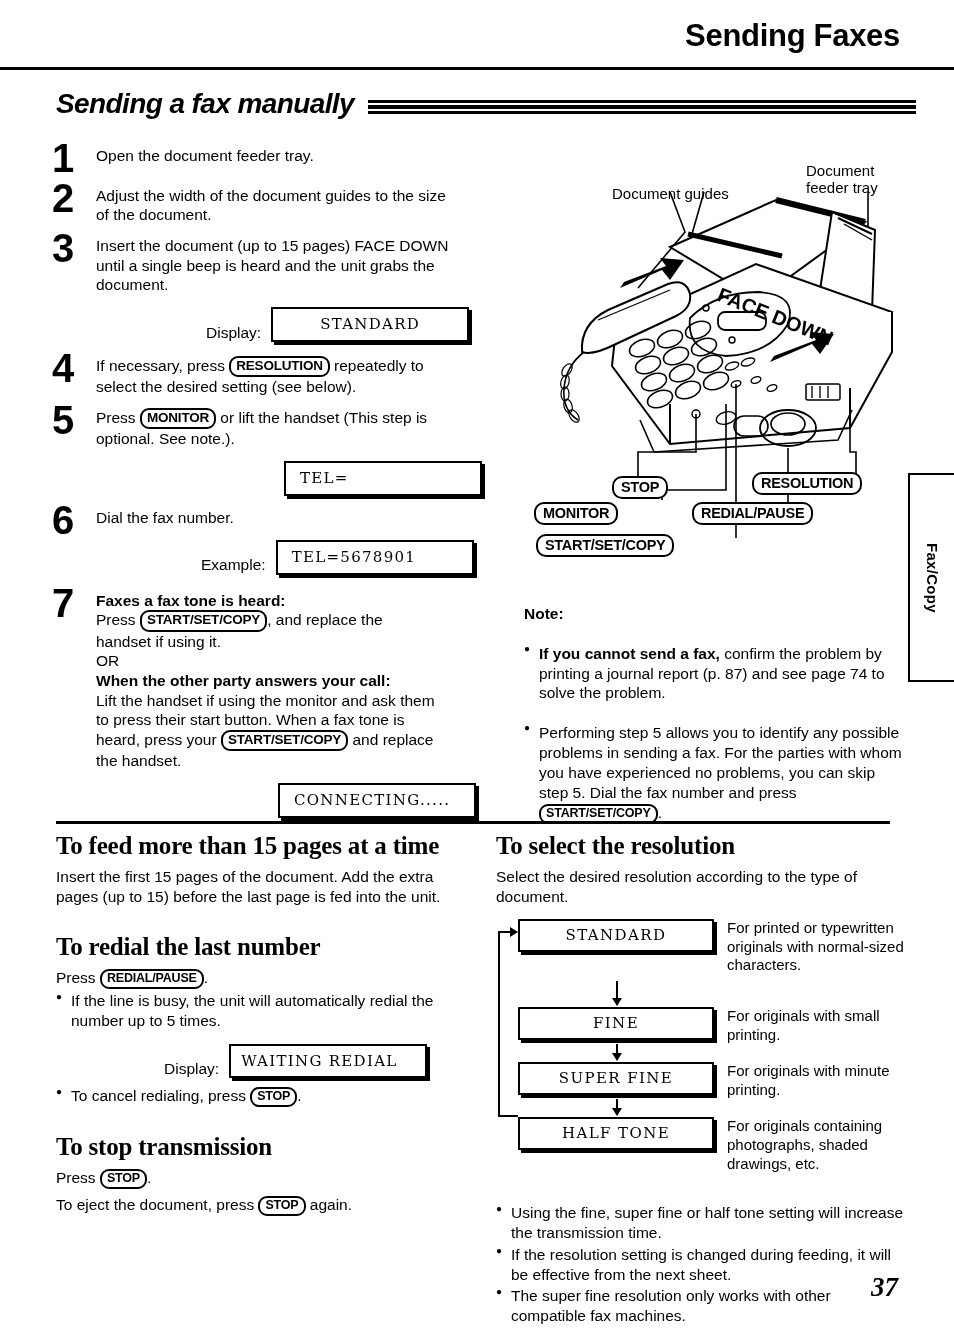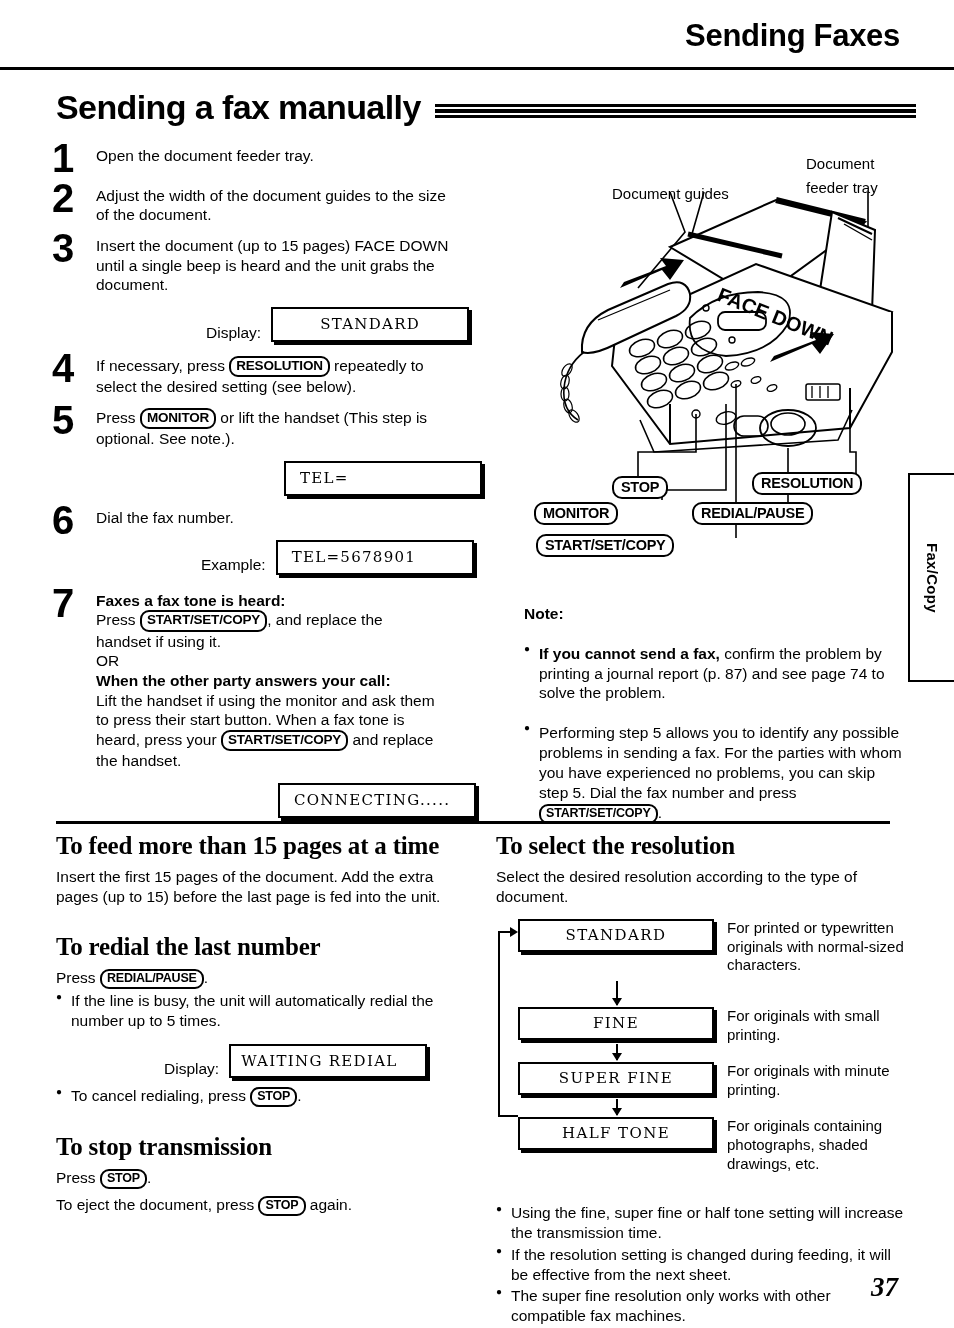--- a/index.html
+++ b/index.html
@@ -43,24 +43,25 @@
   
   .section-title-wrap {
     position: absolute;
     top: 88px;
     left: 56px;
     width: 860px;
     display: flex;
     align-items: center;
   }
   .section-title {
-    font-size: 34px;
+    font-size: 28px;
     font-weight: bold;
     letter-spacing: -0.6px;
     white-space: nowrap;
+    font-style: italic;
   }
   .title-rule {
     flex: 1;
     margin-left: 14px;
     margin-top: 6px;
   }
   .title-rule .l1 { height: 3px; background: #000; }
   .title-rule .l2 { height: 2px; background: #fff; }
   .title-rule .l3 { height: 4px; background: #000; }
   .title-rule .l4 { height: 2px; background: #fff; }
@@ -438,21 +439,21 @@
         <div class="display-row" style="padding-left:182px;">
           <span class="lcd" style="width:198px;text-align:left;padding-left:14px;">CONNECTING.....</span>
         </div>
       </div>
     </div>
   </div>
 
   <div class="illus">
 
     <div class="callout" style="left:92px; top:16px;margin-top:17px;">Document guides</div>
-    <div class="callout" style="left:286px; top:3px;">Document</div>
+    <div class="callout" style="left:286px; top:10px;">Document</div>
     <div class="callout" style="left:286px; top:27px;">feeder tray</div>
 
     <svg width="420" height="420" viewBox="0 0 420 420" style="position:absolute;left:0;top:0;">
       <g fill="none" stroke="#000" stroke-width="1.6">
 
         <path d="M150,40 L165,80 L118,136"></path>
         <path d="M184,40 L172,82 L272,150"></path>
         <path d="M348,40 L348,128 L318,128"></path>
 
         <path d="M150,95 L256,48 L345,70 L238,148 Z" fill="#fff" stroke-width="2"></path>

